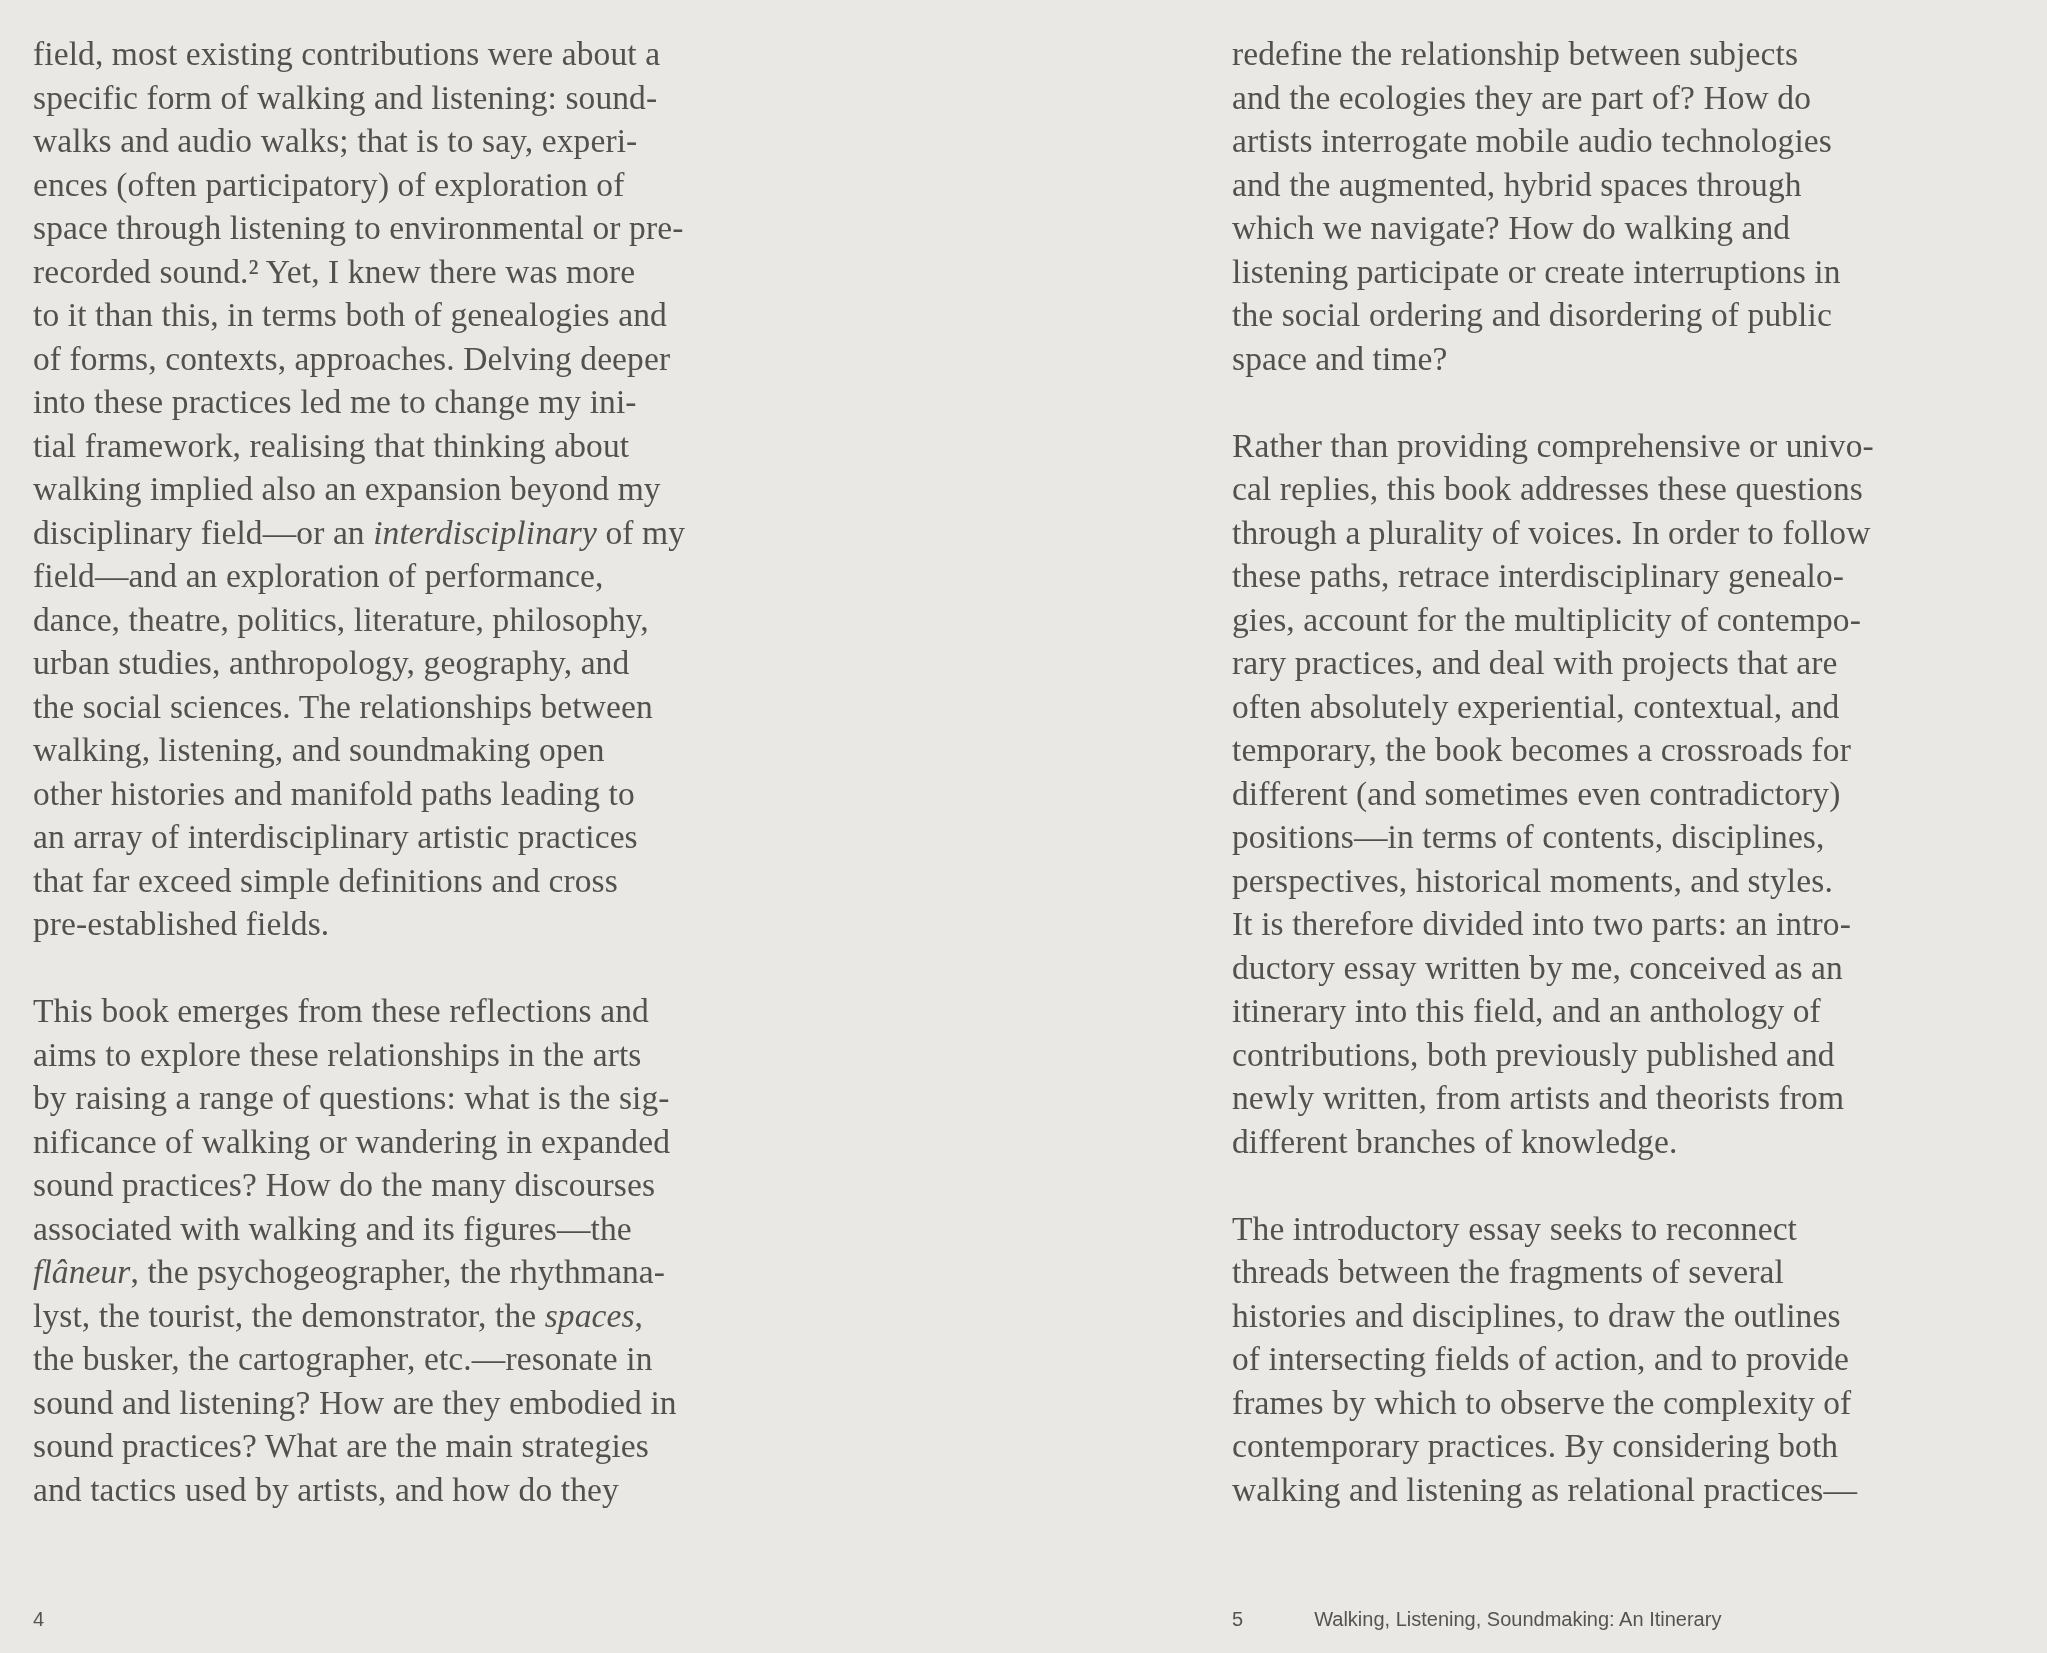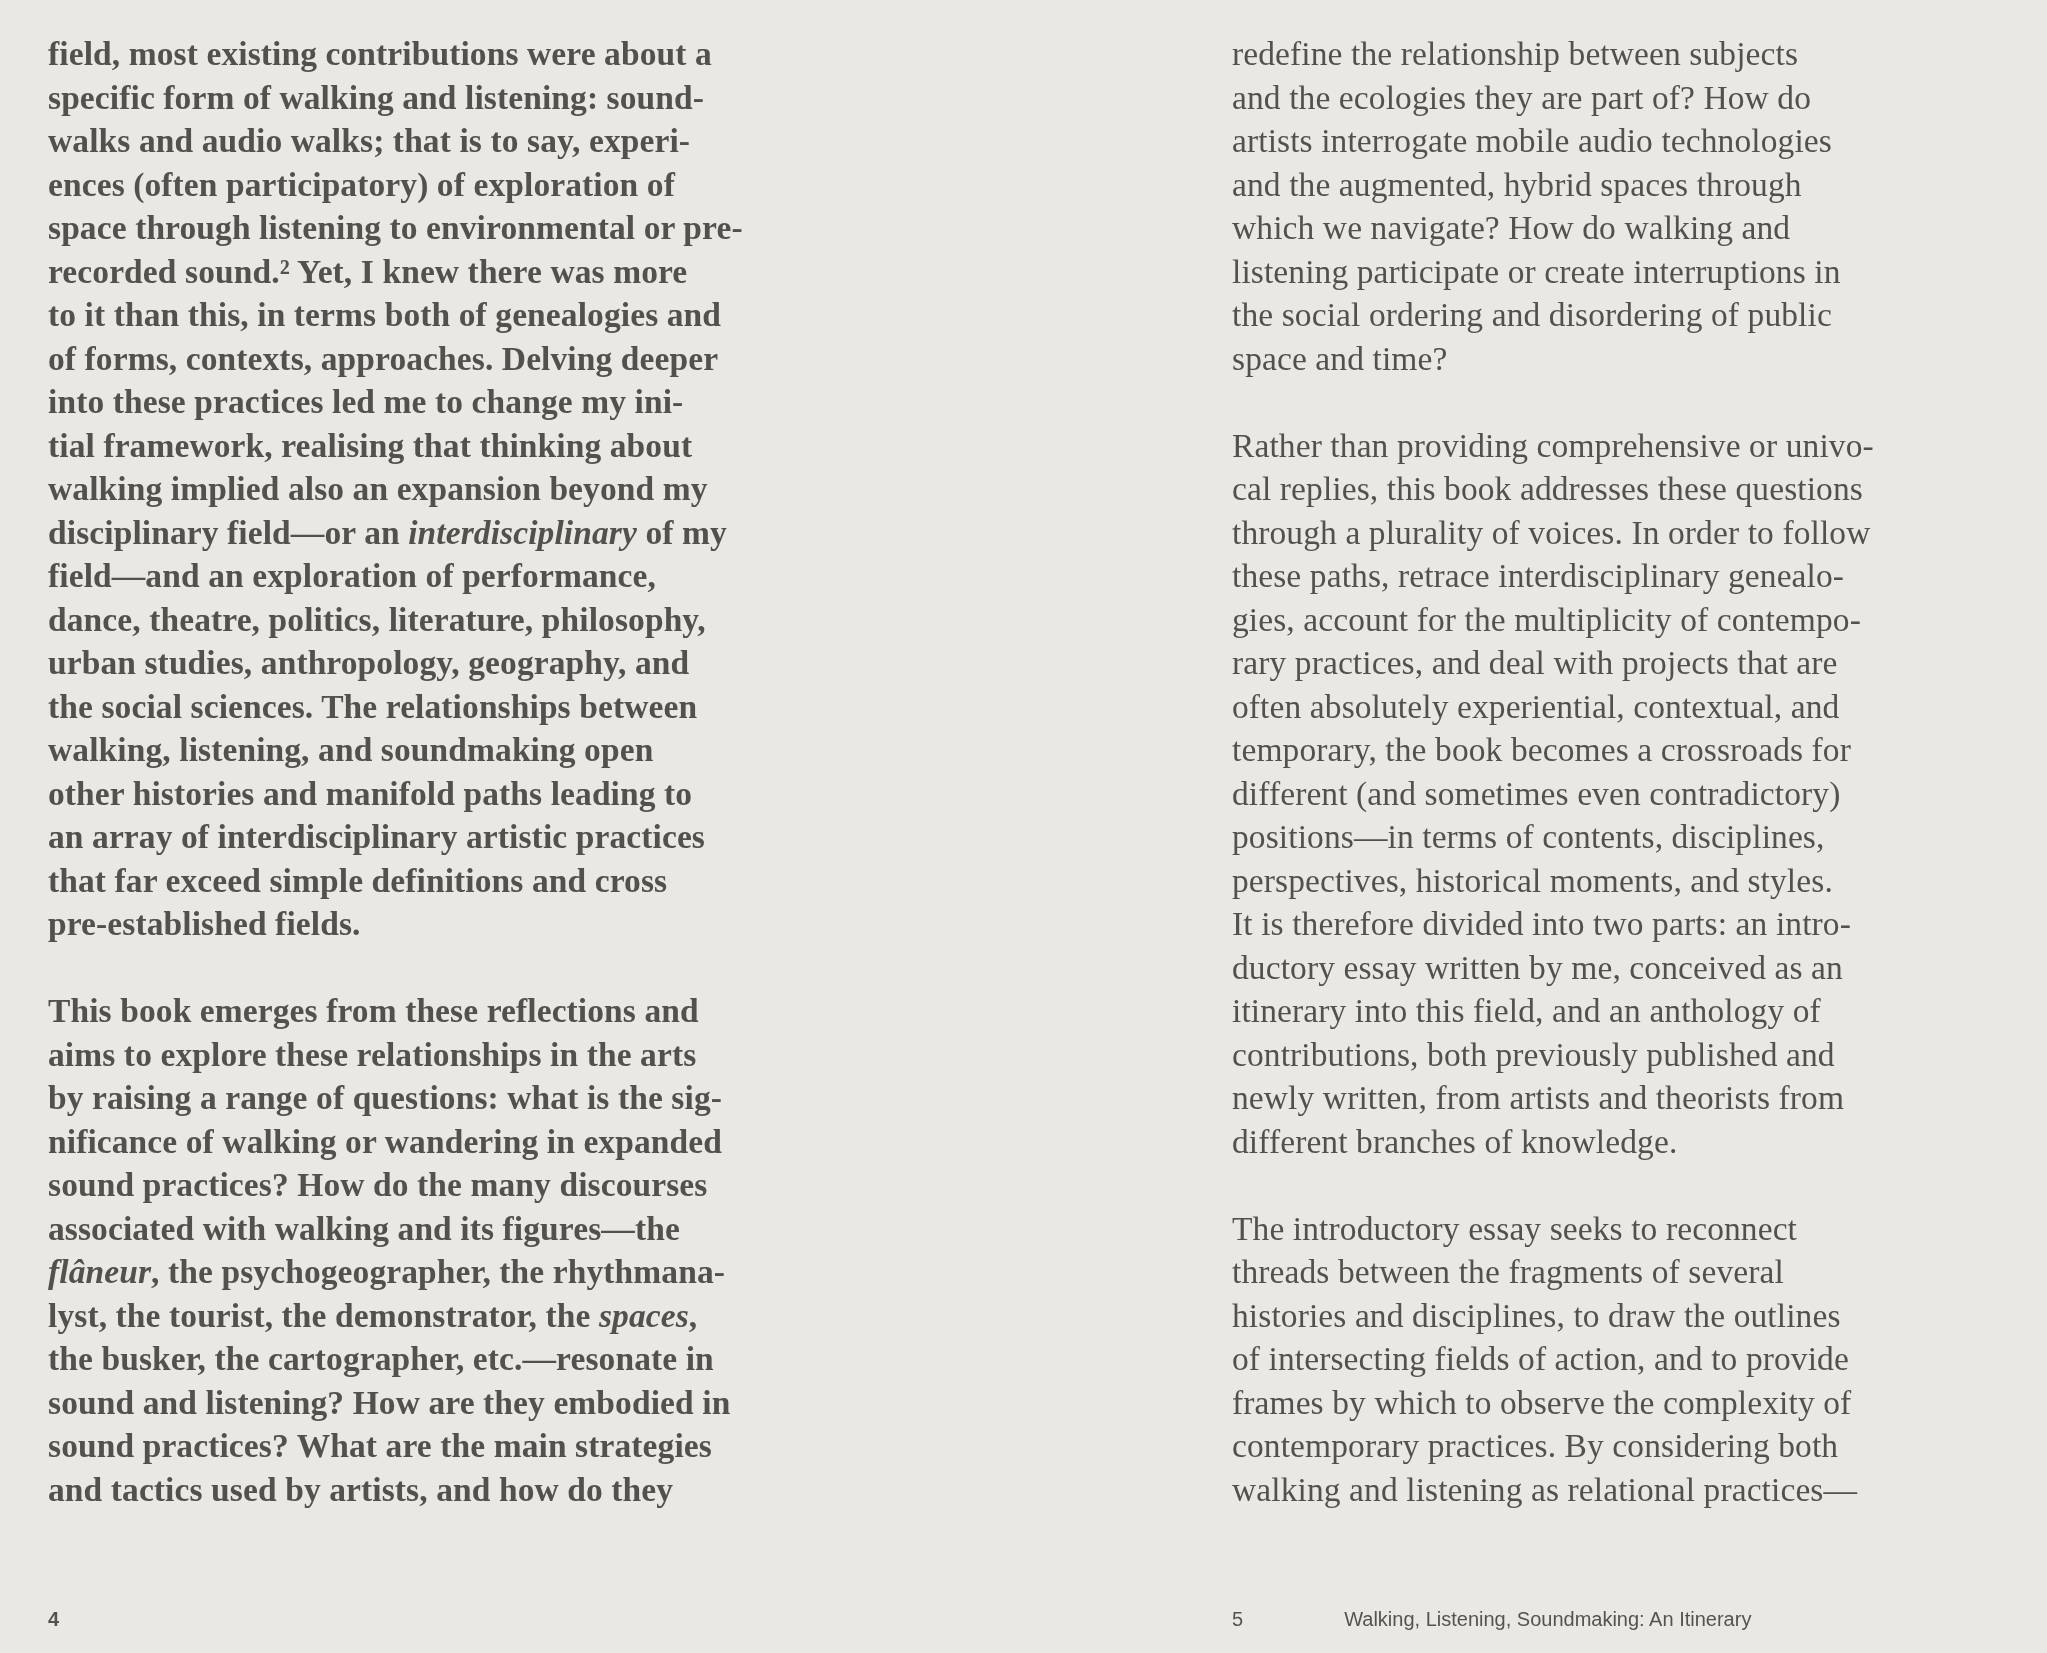--- a/index.html
+++ b/index.html
@@ -11,21 +11,21 @@
     background: #e9e8e5;
     font-family: "Liberation Serif", serif;
     color: #53514d;
     overflow: hidden;
   }
   .page {
     position: absolute;
     top: 0;
     height: 100%;
   }
-  .page-left  { left: 48px;  width: 860px; font-weight: bold; }
+  .page-left  { left: 33px;  width: 860px; }
   .page-right { left: 1232px; width: 860px; }
   .page-body { padding-top: 32px; }
   .page-body p {
     white-space: pre-line;
     font-size: 33.5px;
     line-height: 43.5px;
     margin: 0 0 43.5px 0;
     letter-spacing: 0.1px;
   }
   .page-body p em { font-style: italic; }
@@ -34,21 +34,21 @@
     top: 1608px;
     left: 0;
     width: 100%;
     font-family: "Liberation Sans", sans-serif;
     font-size: 20px;
     color: #55534f;
     display: flex;
     align-items: baseline;
   }
   .footer .page-number { display: inline-block; }
-  .footer .running-title { display: inline-block; margin-left: 101px; }
+  .footer .running-title { display: inline-block; margin-left: 71px; }
 </style>
 </head>
 <body>
 
 <div class="spread">
 
   <div class="page page-left">
     <div class="page-body">
       <p>field, most existing contributions were about a
 specific form of walking and listening: sound-

